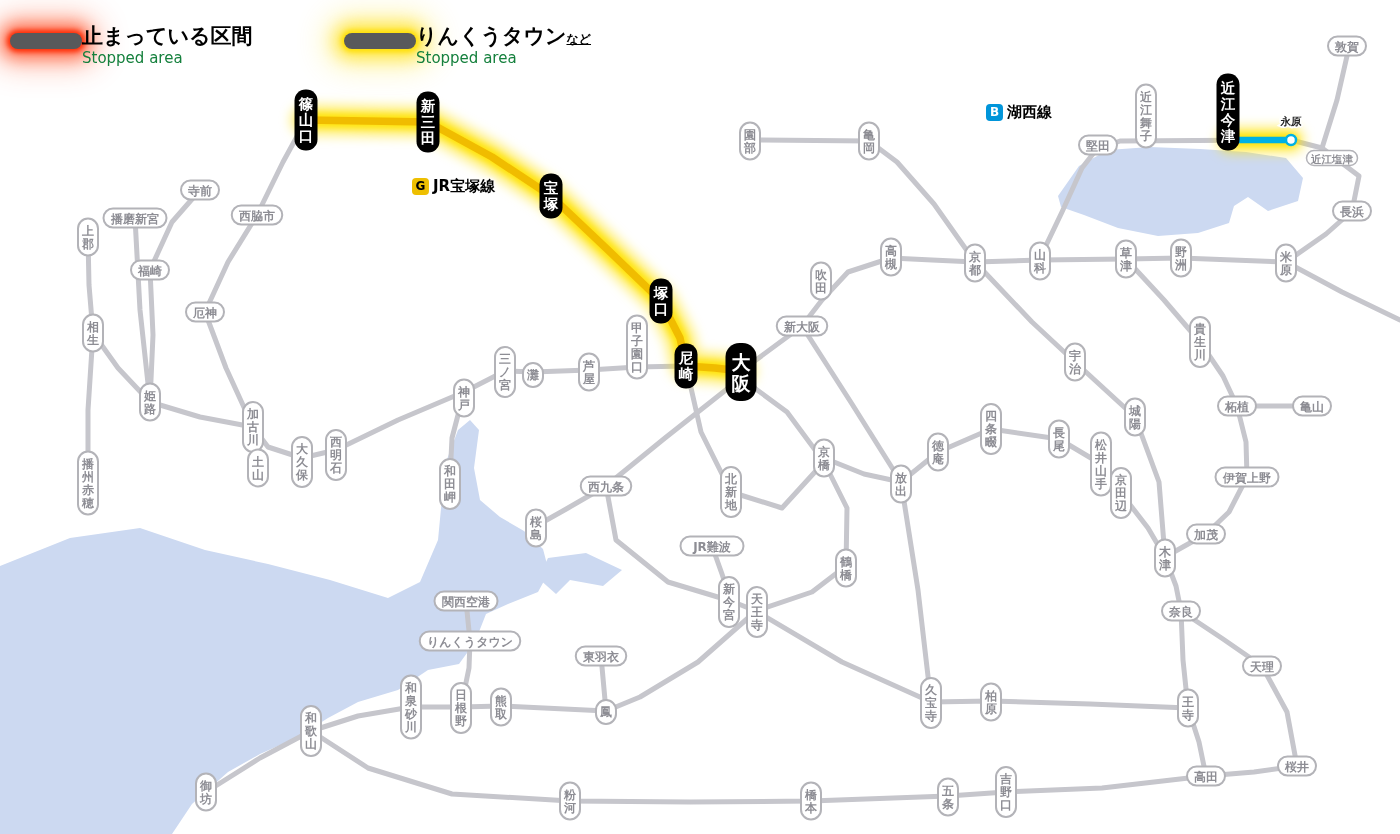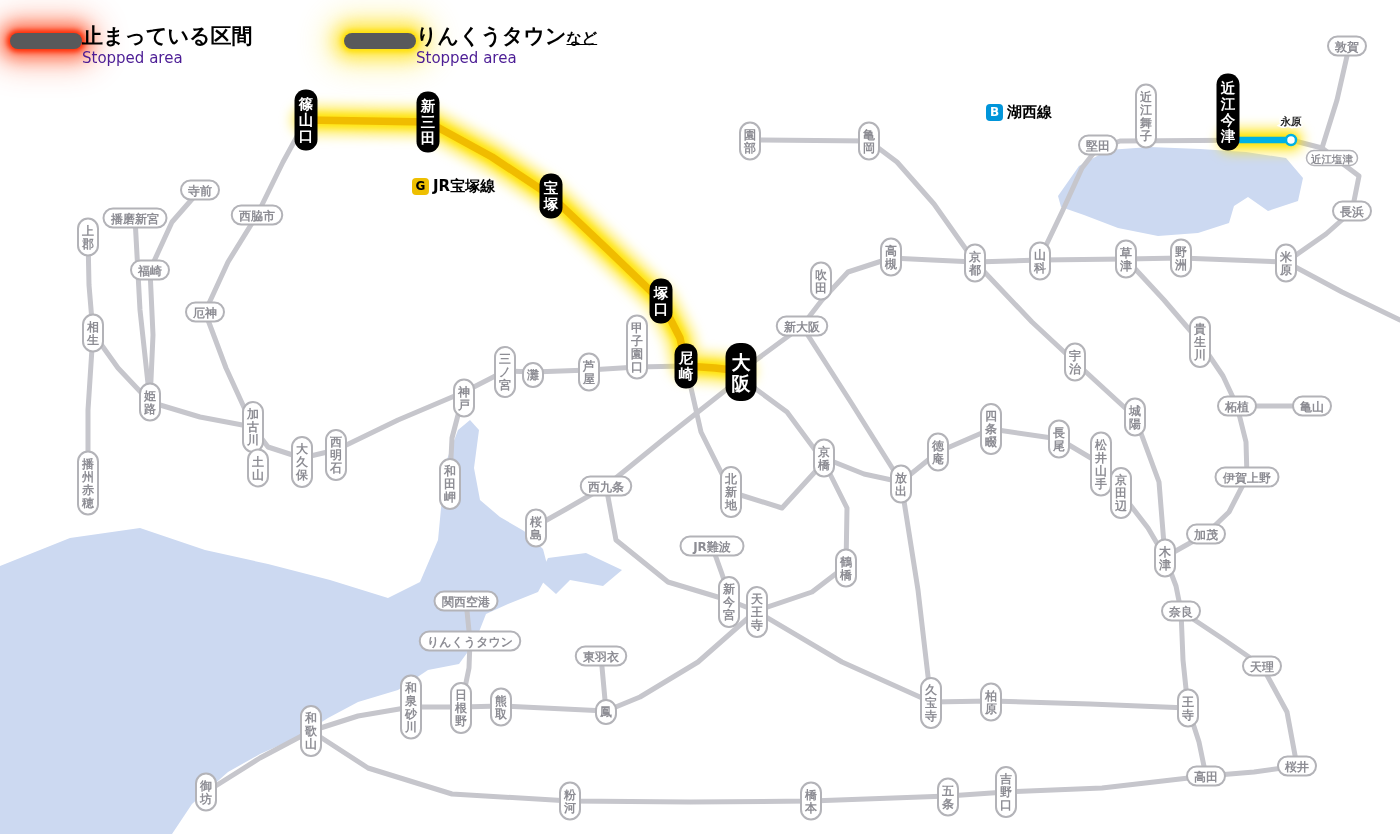--- a/index.html
+++ b/index.html
@@ -6,22 +6,22 @@
   body{width:1400px;height:834px;position:relative;background:#fff;overflow:hidden;
        font-family:"DejaVu Sans","Liberation Sans",sans-serif;}
   #map-svg{position:absolute;left:0;top:0;width:1400px;height:834px;}
   svg text{font-family:"DejaVu Sans","Liberation Sans",sans-serif;}
   .overlay{position:absolute;left:0;top:0;width:1400px;height:834px;pointer-events:none;}
   .legend-item{position:absolute;display:flex;gap:0;align-items:flex-start;}
   .glow-pill{display:block;width:72px;height:16px;border-radius:8px;background:#58595b;margin-top:9px;flex:none;}
   .glow-red{box-shadow:0 0 5px 3px rgba(255,40,0,.95),0 0 16px 10px rgba(255,45,0,.55),0 0 30px 18px rgba(255,60,0,.28);}
   .glow-yellow{box-shadow:0 0 5px 3px rgba(255,222,0,.95),0 0 16px 10px rgba(255,222,0,.6),0 0 30px 18px rgba(255,226,0,.3);}
   .legend-jp{font-size:21px;font-weight:700;color:#000;line-height:1.15;}
-  .legend-jp .suffix{font-size:15px;font-weight:700;text-decoration:underline;}
-  .legend-en{font-size:15px;color:#4c1d95;margin-top:1px;}
+  .legend-jp .suffix{font-size:12px;font-weight:700;text-decoration:underline;}
+  .legend-en{font-size:15px;color:#15803d;margin-top:1px;}
   .line-label{position:absolute;display:flex;align-items:center;gap:4px;font-weight:700;font-size:15px;color:#000;
       text-shadow:0 0 2px #fff,0 0 3px #fff,0 0 5px #fff,0 0 6px #fff;}
   .badge{display:inline-block;width:17px;height:17px;border-radius:4px;text-align:center;line-height:17px;
       font-size:12px;font-weight:700;flex:none;text-shadow:none;}
   .badge-g{background:#eebf00;color:#000;}
   .badge-b{background:#0095da;color:#fff;}
 </style>
 </head>
 <body>
 

